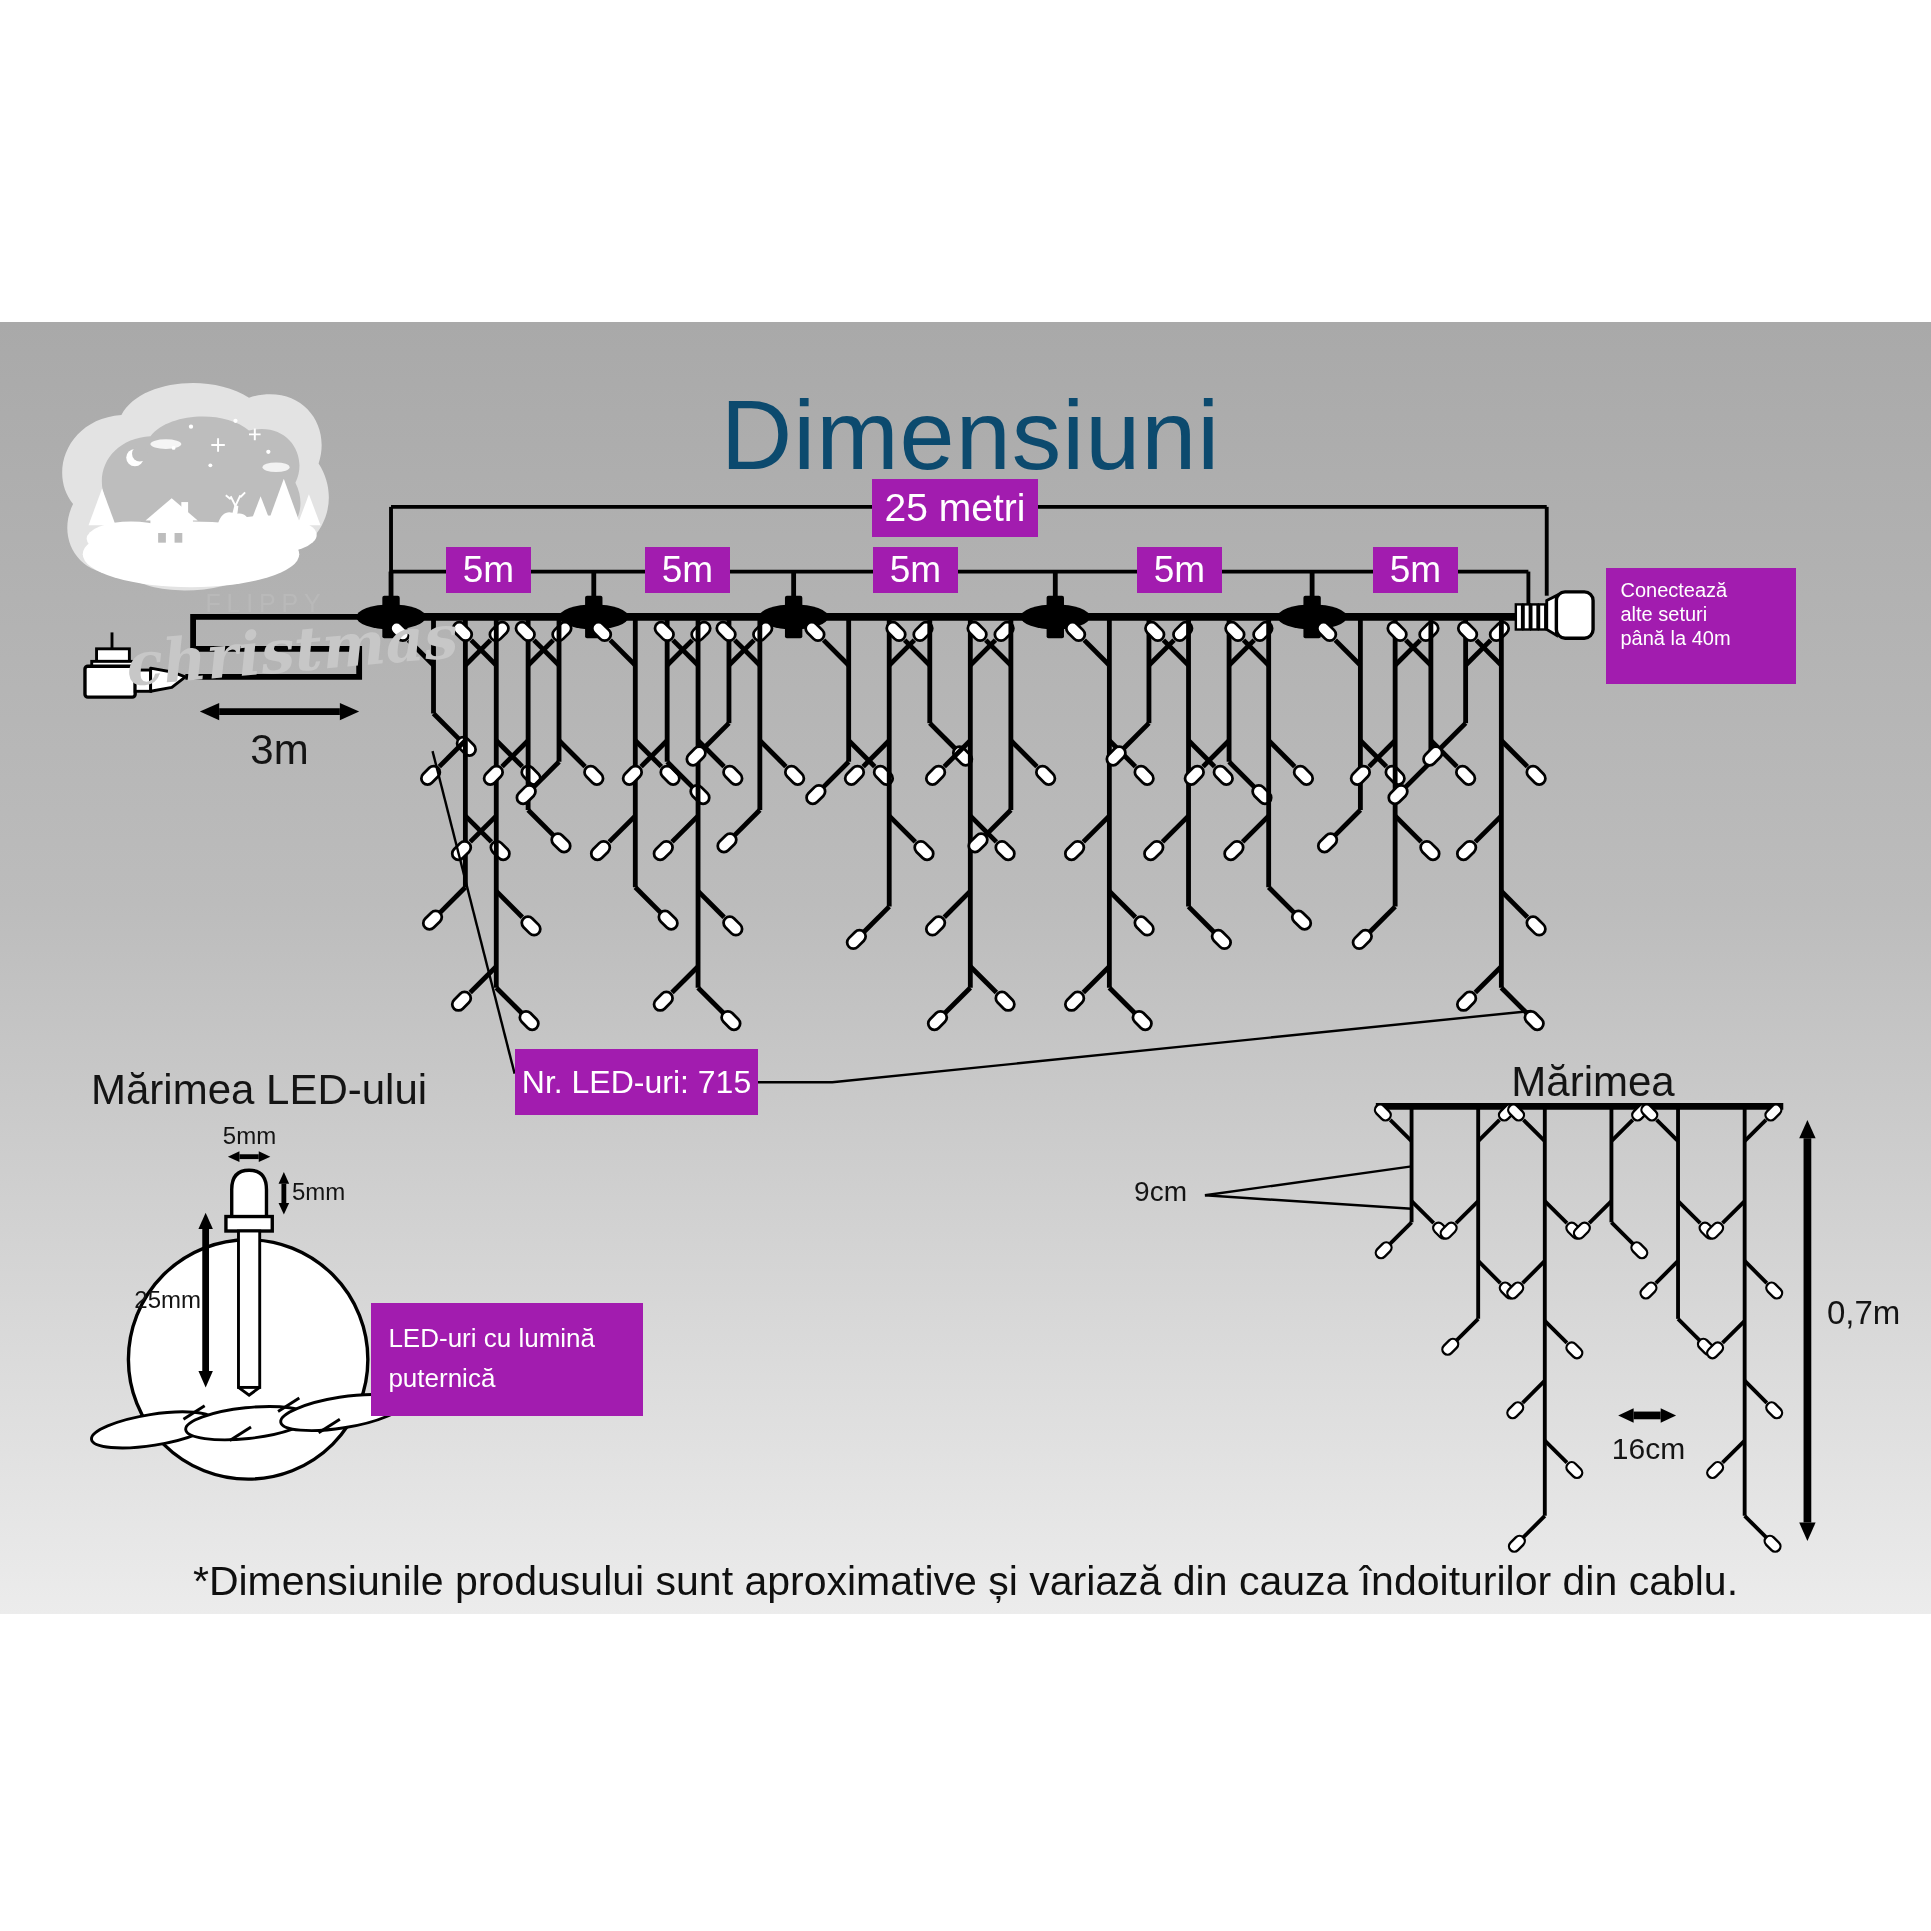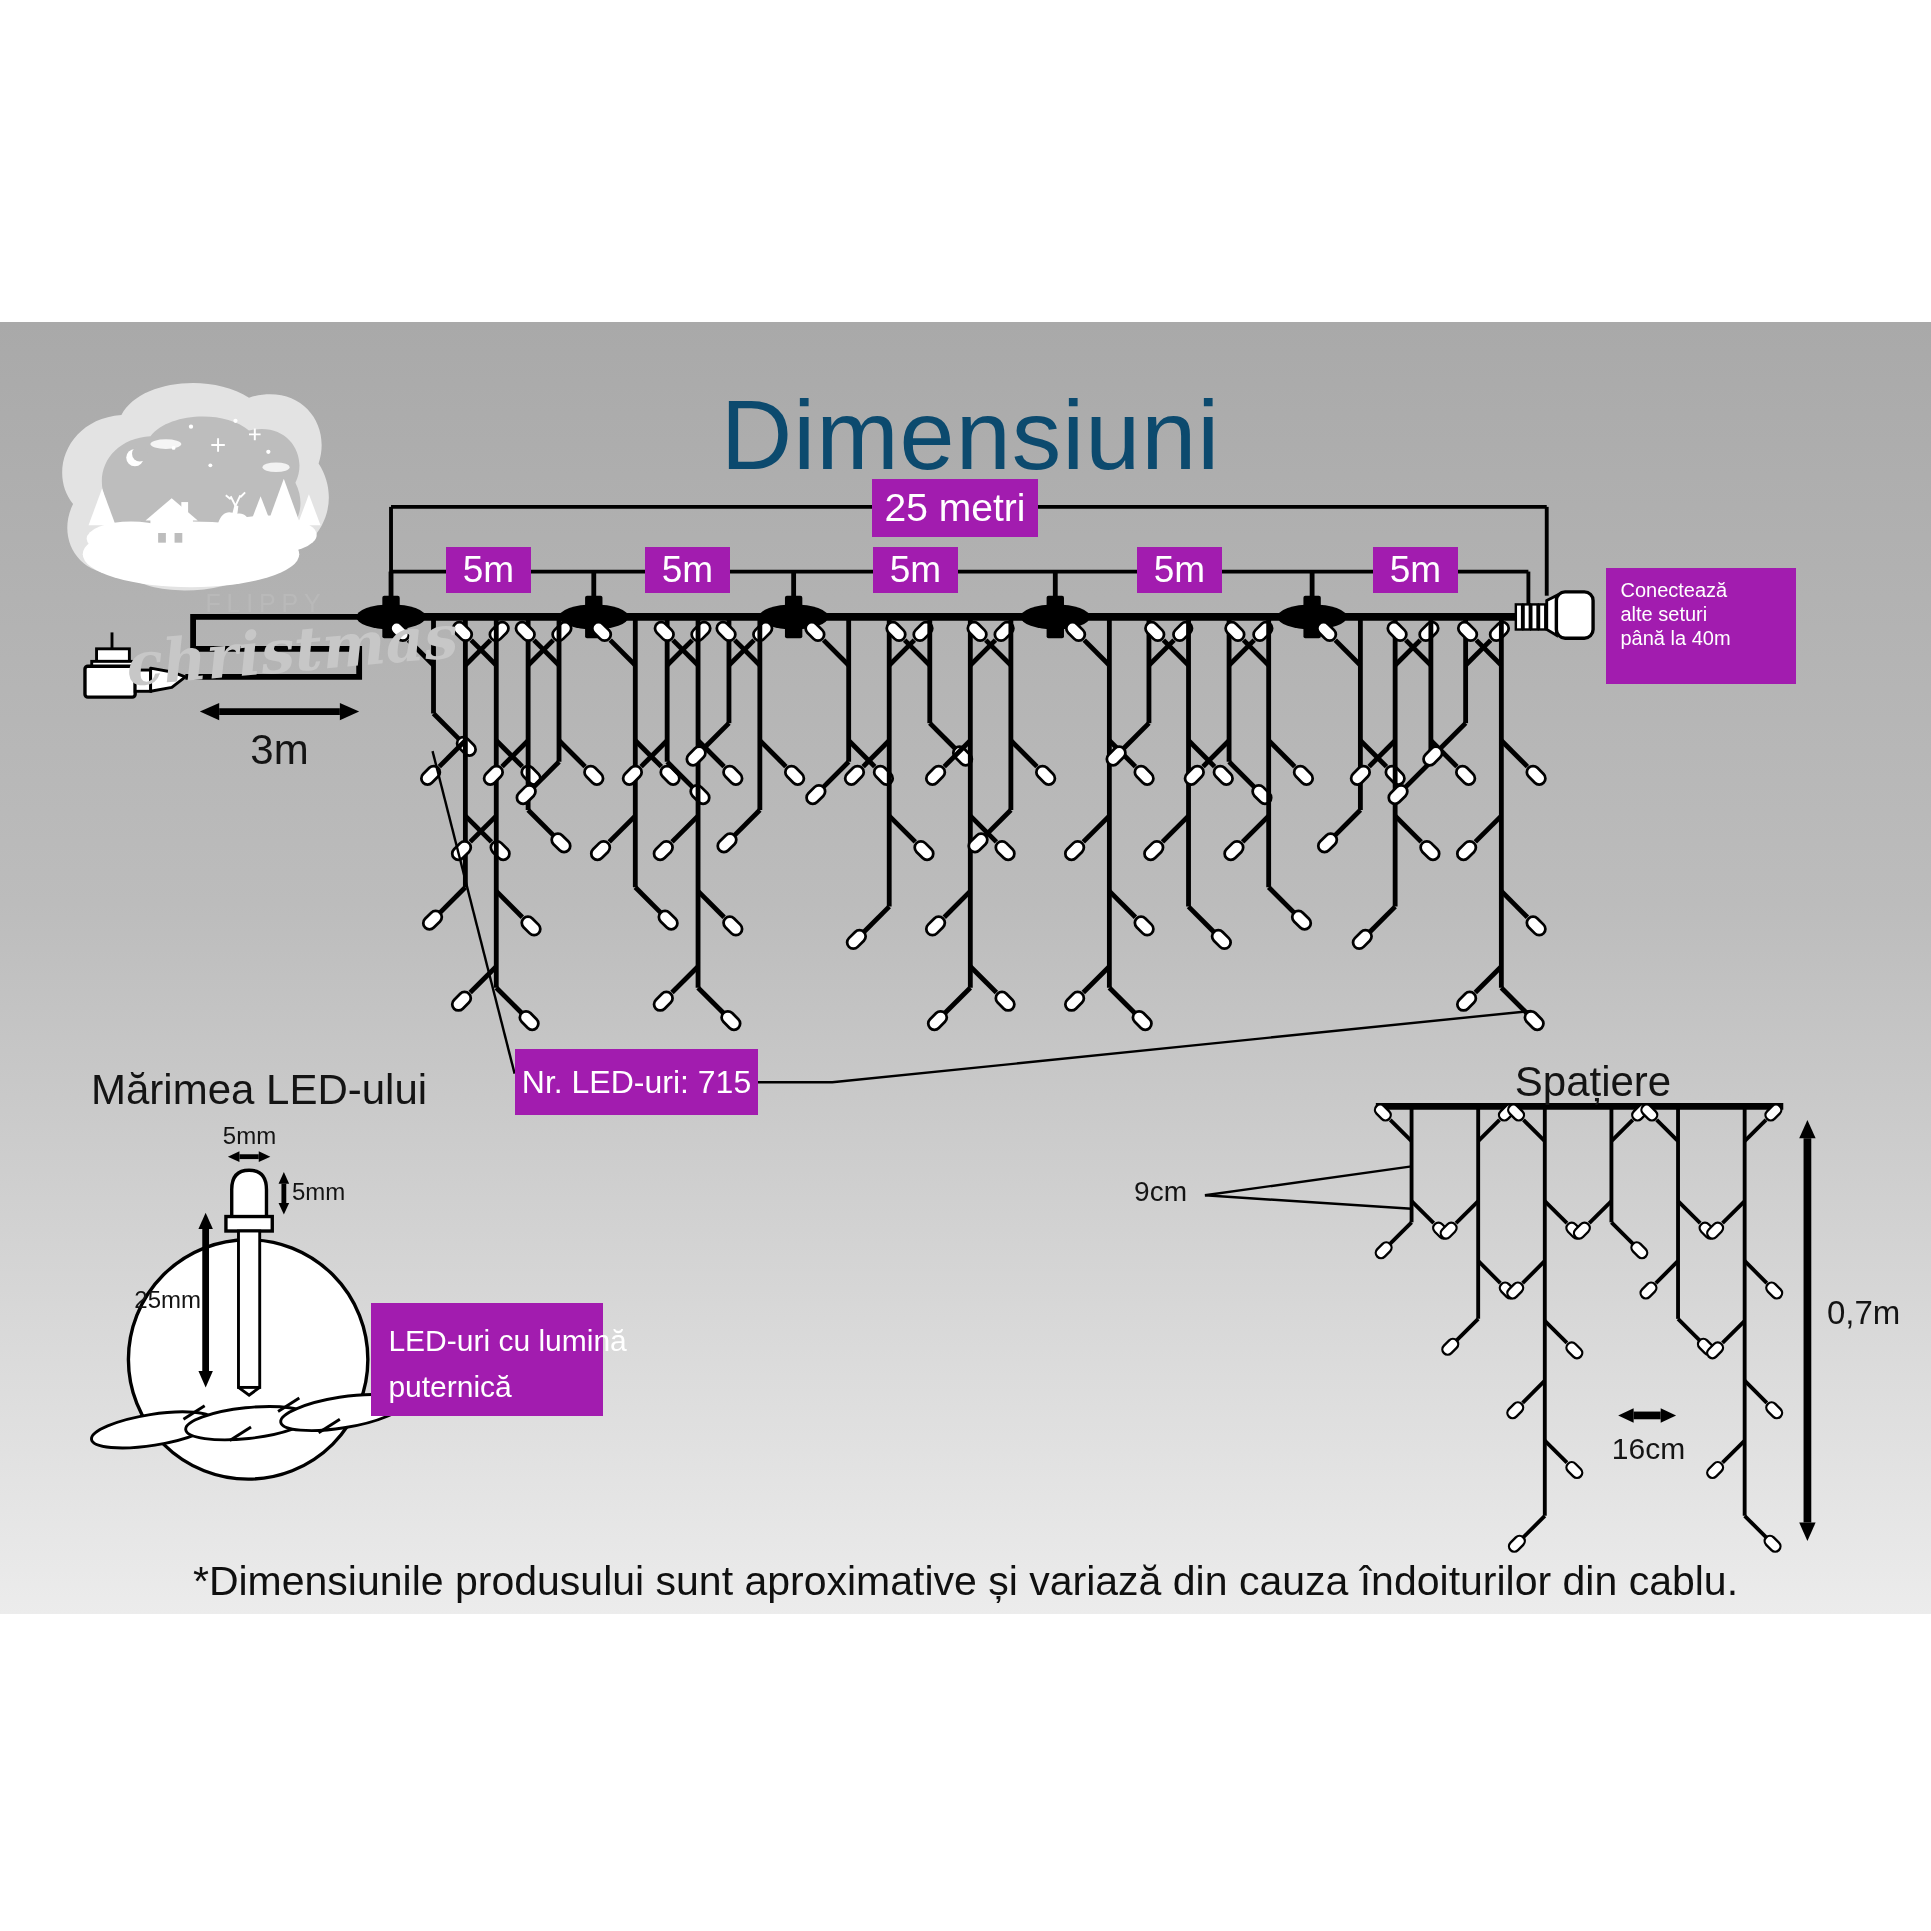--- a/index.html
+++ b/index.html
@@ -17,22 +17,22 @@
   .seg-box{top:547px;width:85px;height:46px;font-size:37px;}
   #seg-0{left:446px;} #seg-1{left:645px;} #seg-2{left:873px;} #seg-3{left:1137px;} #seg-4{left:1373px;}
   #connect-box{left:1606px;top:568px;width:190px;height:116px;display:block;
                padding:9.7px 0 0 14.5px;box-sizing:border-box;font-size:20px;line-height:1.22;}
   #lbl-3m{left:231px;top:726px;width:97px;text-align:center;font-size:42px;}
   #nrled-box{left:515px;top:1049px;width:243px;height:66px;font-size:32px;}
   #marimea-h{left:91px;top:1066px;font-size:42px;}
   #mm5-top{left:207px;top:1122px;width:85px;text-align:center;font-size:24px;}
   #mm5-right{left:292px;top:1178px;font-size:24px;}
   #mm25{left:131px;top:1286px;width:70px;text-align:right;font-size:24px;}
-  #led-callout{left:371px;top:1303px;width:232px;height:113px;display:block;
-               padding:14.5px 0 0 17.4px;box-sizing:border-box;font-size:30px;line-height:1.55;}
+  #led-callout{left:371px;top:1303px;width:272px;height:113px;display:block;
+               padding:14.5px 0 0 17.4px;box-sizing:border-box;font-size:26px;line-height:1.55;}
   #spatiere-h{left:1477px;top:1058px;width:232px;text-align:center;font-size:42px;}
   #cm9{left:1108px;top:1176px;width:79px;text-align:right;font-size:28px;}
   #cm16{left:1603px;top:1432px;width:91px;text-align:center;font-size:30px;}
   #m07{left:1827px;top:1294px;font-size:33px;}
   #footer-note{left:0;top:1558px;width:1931px;text-align:center;font-size:41px;color:#101010;}
   #flippy{left:189px;top:589px;width:154px;text-align:center;font-size:25px;letter-spacing:5.8px;color:#b9b9b9;}
   #christmas{left:126px;top:618px;width:270px;text-align:center;font-size:60px;color:#c7c7c7;
              font-family:"DejaVu Serif","Liberation Serif",serif;font-style:italic;font-weight:bold;
              transform:rotate(-5deg);}
 </style>
@@ -567,21 +567,21 @@
 
   <div class="ovl" id="marimea-h">Mărimea LED-ului</div>
   <div class="ovl" id="mm5-top">5mm</div>
   <div class="ovl" id="mm5-right">5mm</div>
   <div class="ovl" id="mm25">25mm</div>
   <div class="ovl box" id="led-callout">
     <div>LED-uri cu lumină</div>
     <div>puternică</div>
   </div>
 
-  <div class="ovl" id="spatiere-h">Spațiere</div>
+  <div class="ovl" id="spatiere-h">Mărimea</div>
   <div class="ovl" id="cm9">9cm</div>
   <div class="ovl" id="cm16">16cm</div>
   <div class="ovl" id="m07">0,7m</div>
 
   <div class="ovl" id="footer-note">*Dimensiunile produsului sunt aproximative și variază din cauza îndoiturilor din cablu.</div>
 
   <div class="ovl" id="flippy">FLIPPY</div>
   <div class="ovl" id="christmas">christmas</div>
 </div>
 

